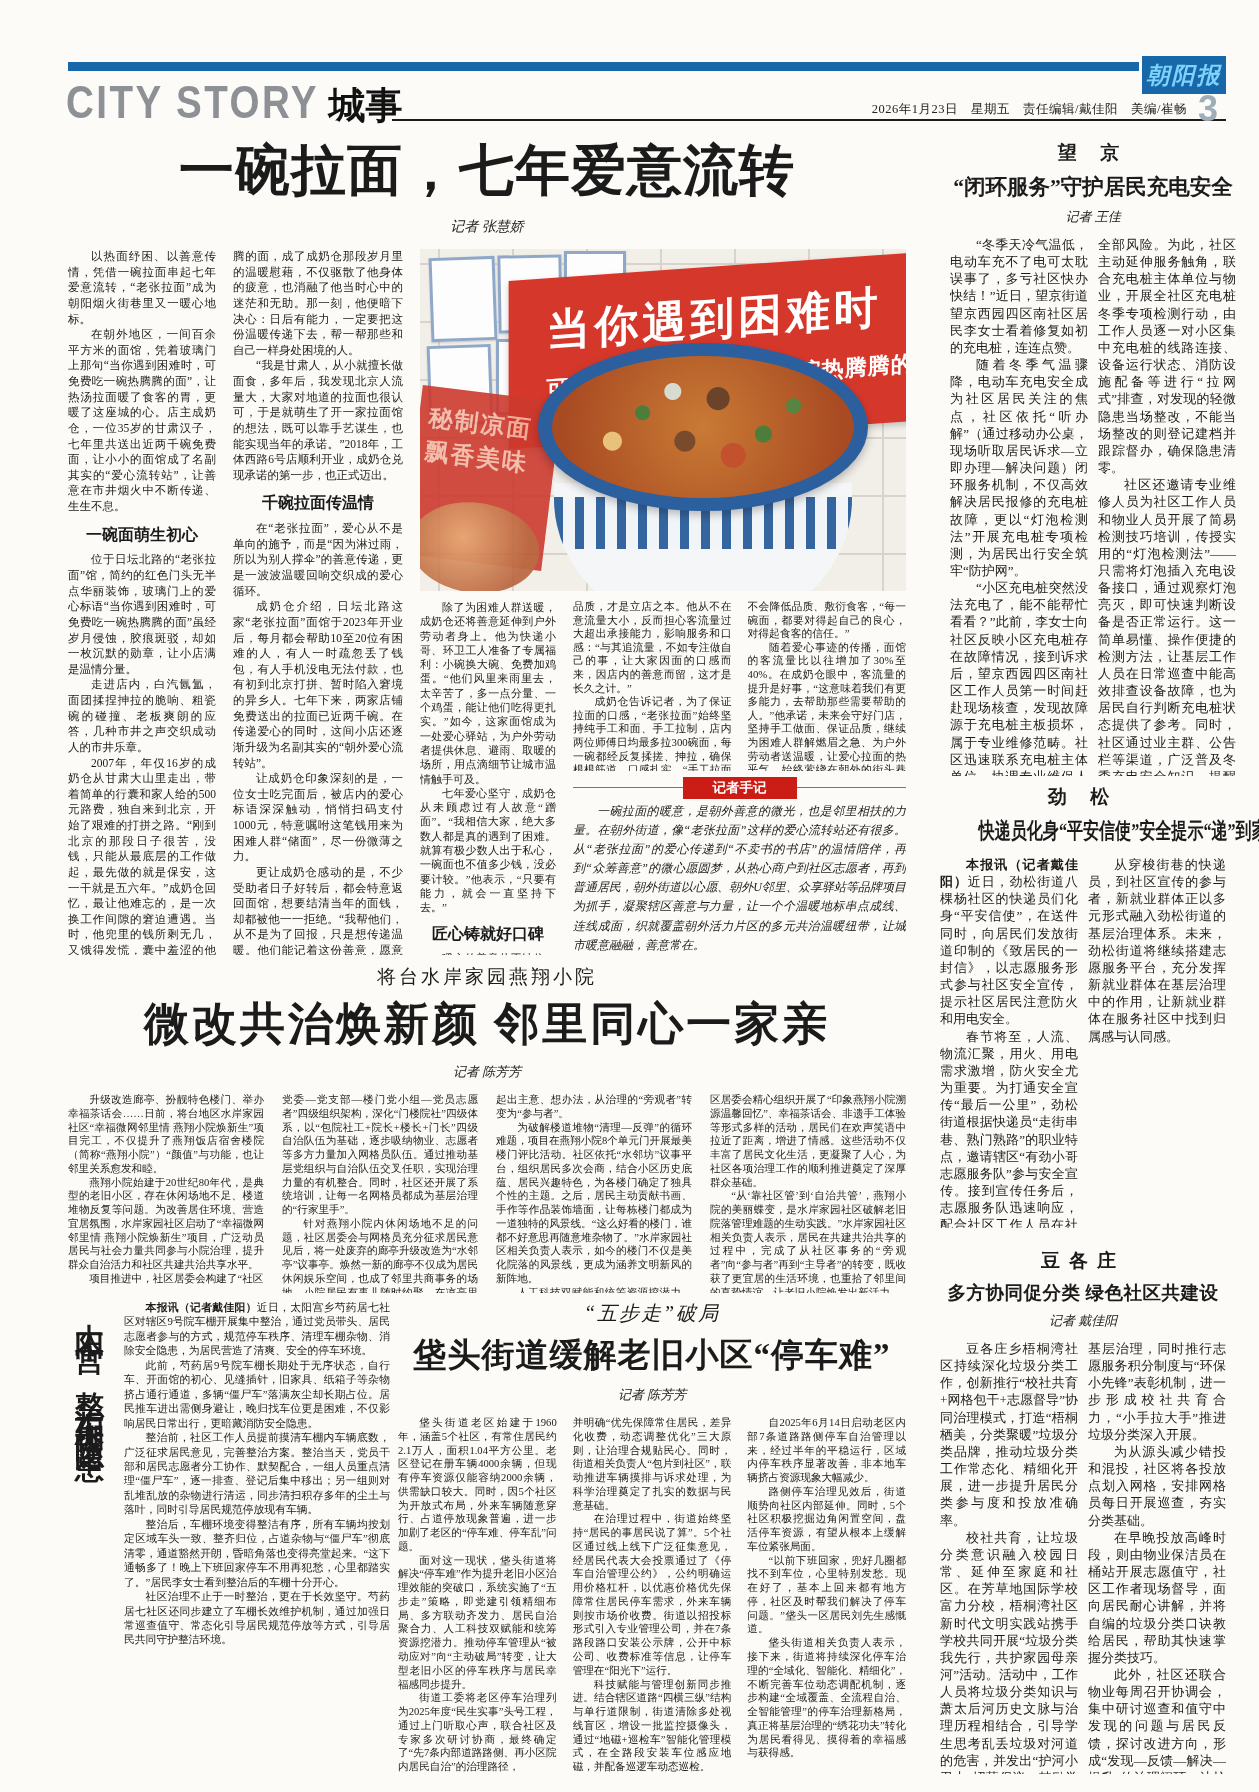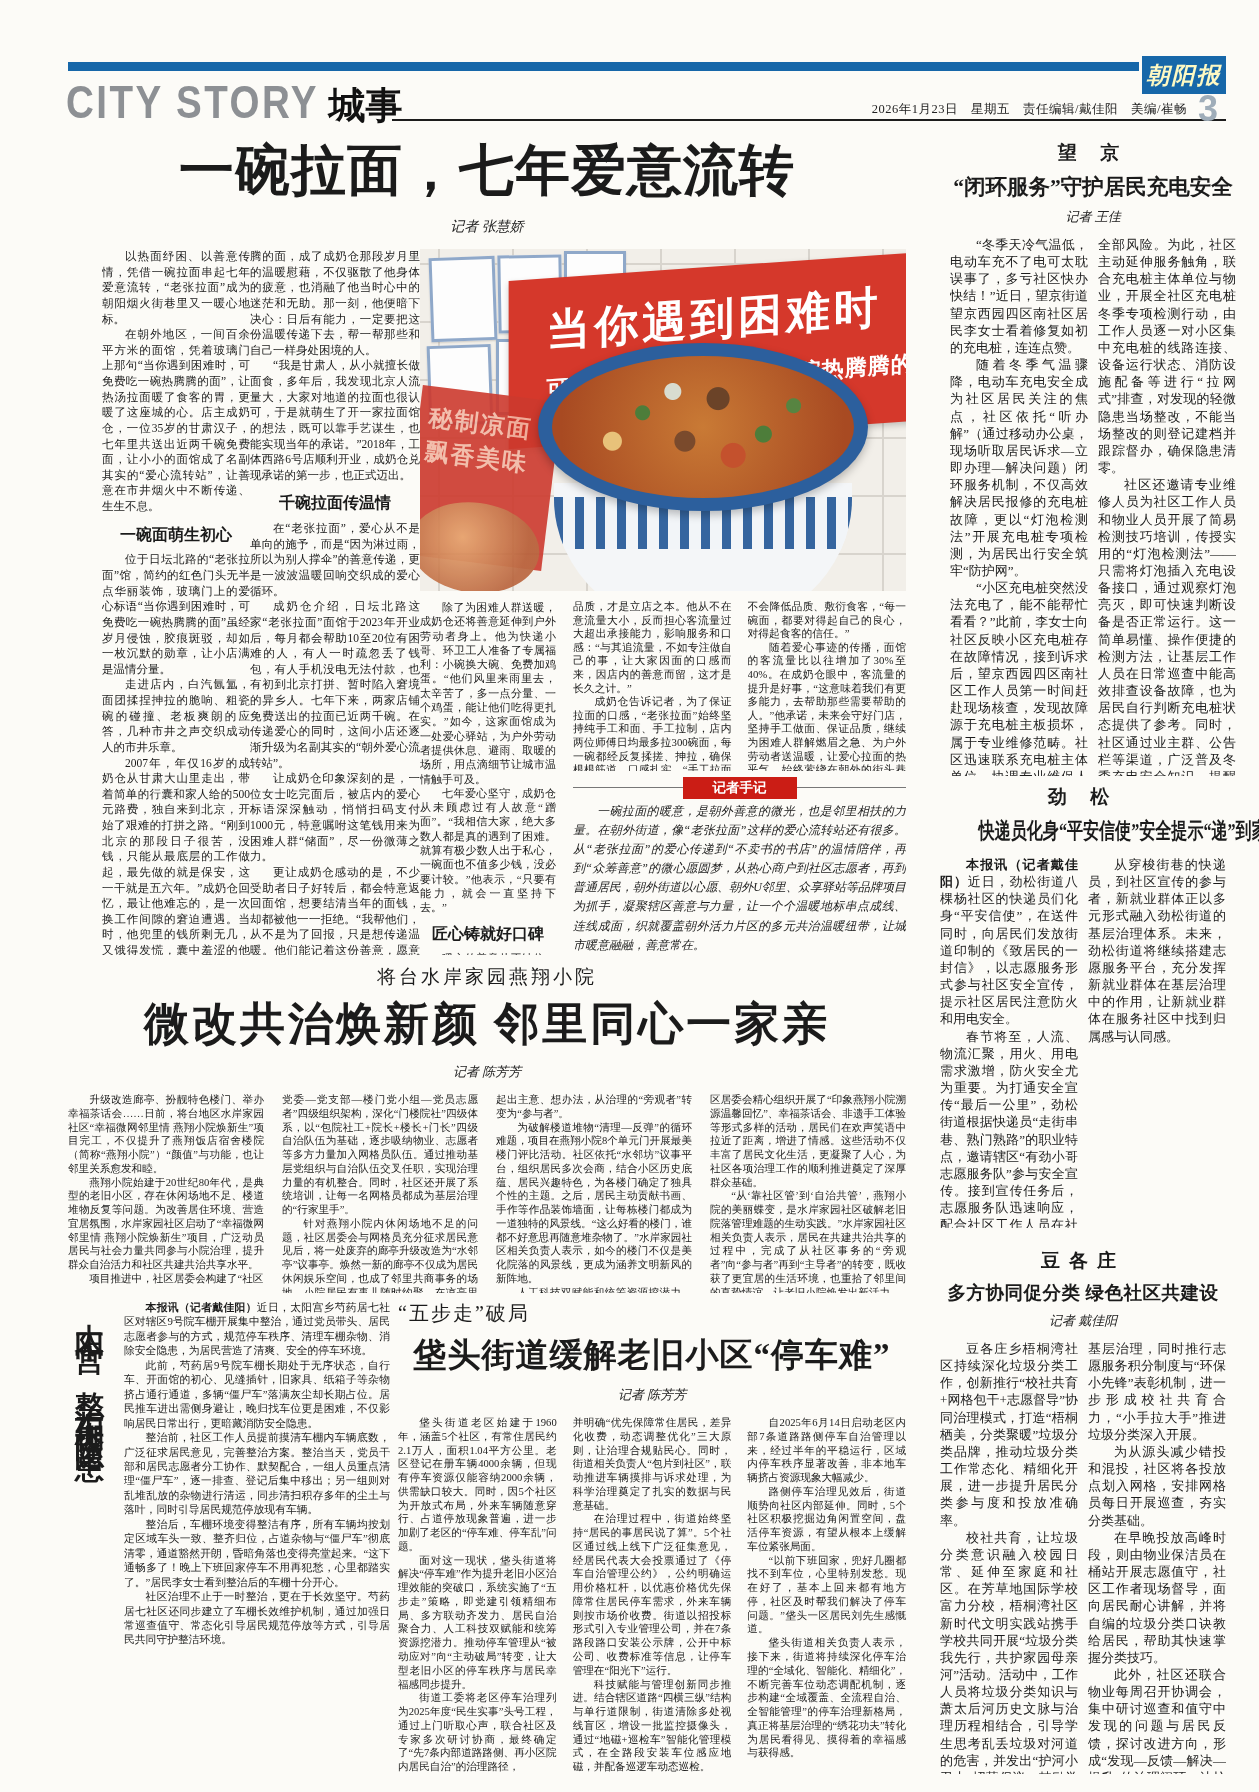--- a/index.html
+++ b/index.html
@@ -1,48 +1,48 @@
 <!DOCTYPE html>
 <html><head>
 <meta charset="utf-8">
 <style>
   html,body{margin:0;padding:0;background:#d9d9d6;}
   .page{position:relative;width:1259px;height:1792px;margin:0 auto;background:#fcfbf7;
         font-family:"Liberation Serif","DejaVu Serif",serif;color:#1b1b1b;overflow:hidden;}
   
   .hdr-bar{position:absolute;left:68px;top:62px;width:1071px;height:9px;background:#1767a9;}
   .masthead{position:absolute;left:1142px;top:56px;width:84px;height:38px;background:#1767a9;
-            color:#fef9c3;display:flex;align-items:center;justify-content:center;
+            color:#7dd3fc;display:flex;align-items:center;justify-content:center;
             font-size:23px;font-weight:bold;font-style:italic;letter-spacing:2px;}
   .sec-row{position:absolute;left:66px;top:74px;display:flex;align-items:baseline;}
   .city-story{font-family:"Liberation Sans","DejaVu Sans",sans-serif;font-weight:700;font-size:47px;
               color:#8d9094;letter-spacing:3px;transform:scaleX(.82);transform-origin:left bottom;white-space:nowrap;}
   .chengshi{font-family:"Liberation Sans","DejaVu Sans",sans-serif;font-weight:900;font-size:37px;color:#111;
             margin-left:-46px;}
   .hdr-underline{position:absolute;left:392px;top:119px;width:834px;height:2px;background:#1c1c1c;}
   .dateline{position:absolute;right:72px;top:101px;font-size:12.5px;color:#222;letter-spacing:.5px;}
   .pagenum{position:absolute;left:1198px;top:88px;font-family:"Liberation Sans",sans-serif;
            font-weight:700;font-size:36px;color:#9fadb9;}
   
   .kicker-sans{font-family:"Liberation Sans","DejaVu Sans",sans-serif;font-weight:900;text-align:center;}
-  .kicker-kai{}
+  .kicker-kai{font-style:italic;text-align:center;}
   .byline{text-align:center;font-style:italic;font-size:13px;color:#222;}
   .bodytxt p{margin:0;text-align:justify;text-indent:2em;}
   .bodytxt p.cont{text-indent:0;}
   .bodytxt .lead-tag{font-weight:bold;}
   .subhead{font-family:"Liberation Sans","DejaVu Sans",sans-serif;font-weight:900;text-align:center;
            font-size:16px;margin:9px 0 7px;text-indent:0 !important;}
   .cols{display:flex;overflow:hidden;}
   .col{overflow:hidden;}
   
   .lead{position:absolute;left:68px;top:134px;width:838px;height:832px;}
   .lead h1{margin:0;text-align:center;font-family:"Liberation Sans","DejaVu Sans",sans-serif;
            font-weight:900;font-size:55px;letter-spacing:1px;}
   .lead .byline{margin-top:10px;font-size:14px;}
-  .lead-body{display:flex;margin-top:13px;height:706px;font-size:11.5px;line-height:1.36;margin-left:34px;}
+  .lead-body{display:flex;gap:17px;margin-top:13px;height:706px;font-size:11.5px;line-height:1.36;}
   .lc1{width:148px;}
   .lc2{width:170px;}
   .lright{flex:1;display:flex;flex-direction:column;}
   .below{display:flex;gap:17px;margin-top:9px;flex:1;overflow:hidden;}
   .lc3{width:136px;}
   .l45wrap{flex:1;display:flex;flex-direction:column;}
   .l45{display:flex;gap:16px;height:208px;overflow:hidden;font-size:10.8px;line-height:1.26;}
   .lc4,.lc5{flex:1;overflow:hidden;}
   
   .note{position:relative;border-top:1.5px solid #777;margin-top:16px;padding-top:14px;flex:1;}

